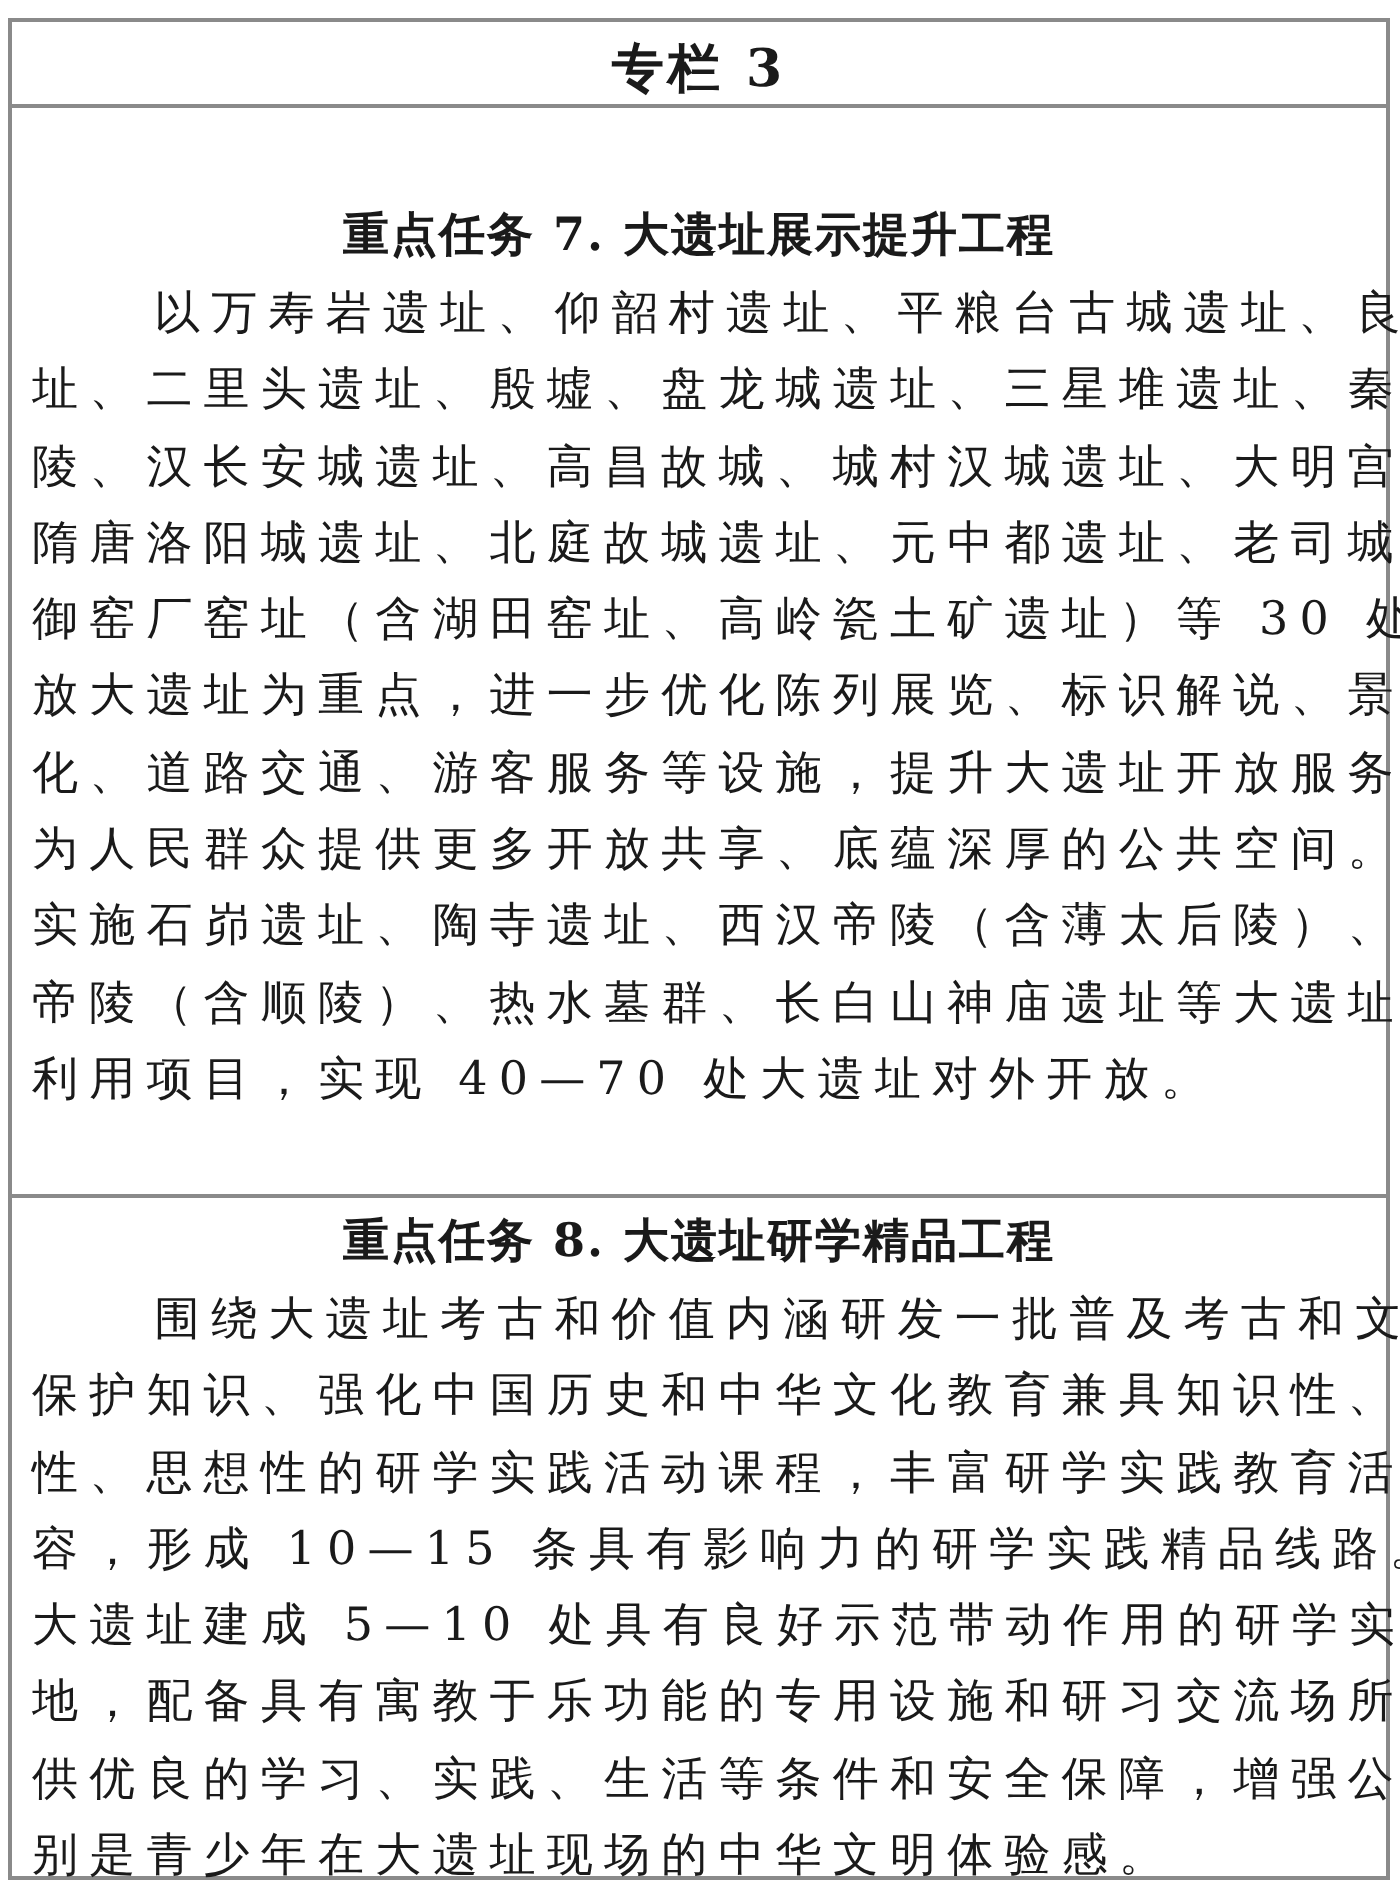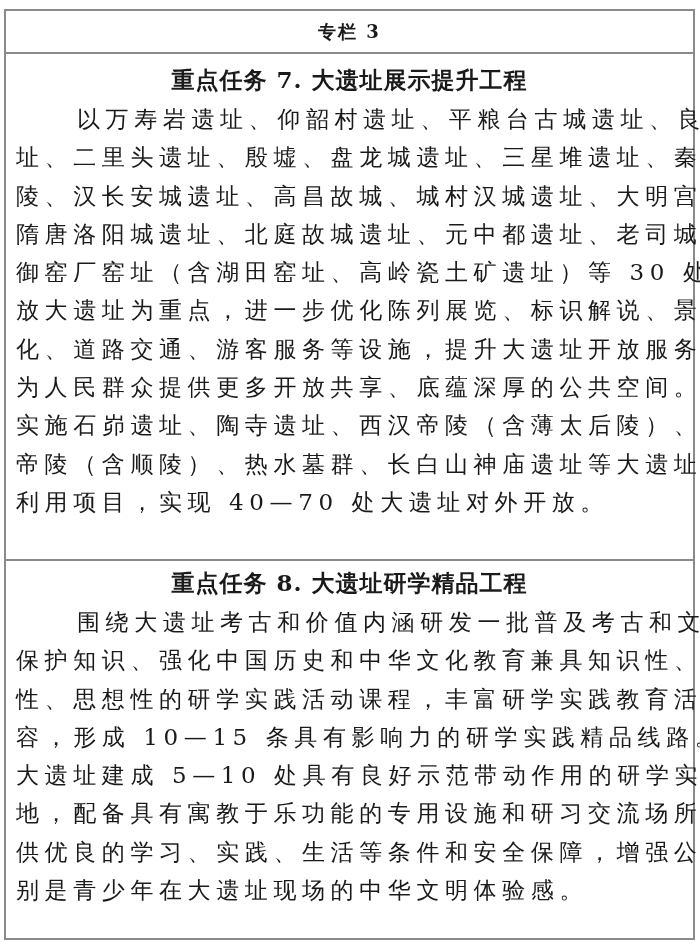--- a/index.html
+++ b/index.html
@@ -2,23 +2,23 @@
 <html><head>
 <meta charset="utf-8">
 <style>
   html, body { margin:0; padding:0; background:#ffffff; }
   body { width:700px; height:945px; position:relative; overflow:hidden;
          font-family: "DejaVu Serif", "Liberation Serif", serif; color:#1a1a1a; }
   .table { position:absolute; left:4px; top:9px; width:691px; height:931px;
            border:2px solid #8a8a8a; box-sizing:border-box; }
   .hdr { position:absolute; left:0; top:0; width:100%; height:43px;
          border-bottom:2px solid #8a8a8a; box-sizing:border-box;
-         display:flex; align-items:center; justify-content:center;
-         font-size:18px; font-weight:bold; letter-spacing:2px; }
-  .sec { position:absolute; left:0; width:100%; box-sizing:border-box; }
+         display:flex; align-items:flex-end; justify-content:center;
+         font-size:26px; font-weight:bold; letter-spacing:2px; }
+  .sec { position:absolute; left:0; width:100%; box-sizing:border-box;margin-top:38px; }
   .sec1 { top:43px; height:507px; border-bottom:2px solid #8a8a8a; }
   .sec2 { top:550px; height:377px; }
   .task-title { text-align:center; font-weight:bold; font-size:23px; height:40px;
                 line-height:40px; letter-spacing:1px; }
   .sec1 .task-title { margin-top:6px; }
   .sec2 .task-title { margin-top:2px; }
   .para { margin:0 8px 0 10px; font-size:23px; line-height:38.3px;
           text-align:justify; letter-spacing:5.6px; }
   .line { display:block; white-space:nowrap; text-align:justify; text-align-last:justify; }
   .line.last { text-align-last:left; }

